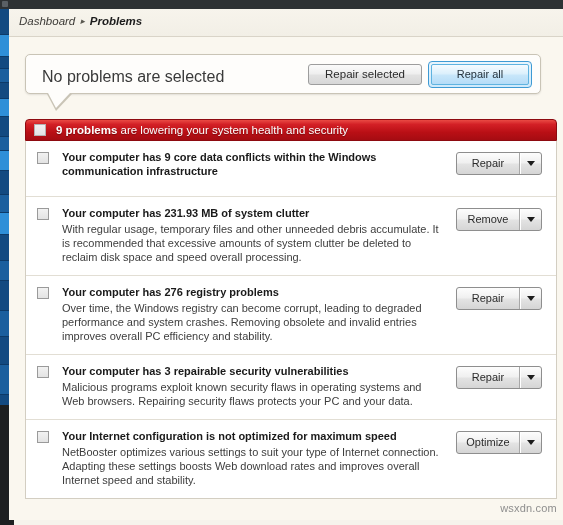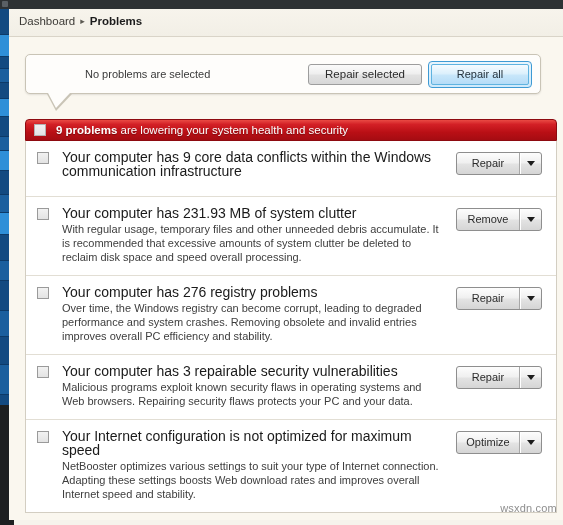--- a/index.html
+++ b/index.html
@@ -79,20 +79,21 @@
     border-bottom: 1px solid #d9d4c8;
     box-sizing: border-box;
   }
   .breadcrumb {
     position: absolute;
     left: 10px; top: 6px;
     display: flex;
     align-items: center;
     gap: 5px;
     font-size: 11.5px;
+    font-style: italic;
   }
   .bc-link {
     color: #3c3a36;
     cursor: pointer;
   }
   .bc-sep {
     color: #5a5850;
     font-size: 9px;
     line-height: 1;
     position: relative;
@@ -115,23 +116,22 @@
     height: 40px;
     background: #fefdfb;
     border: 1px solid #c9c4b6;
     border-radius: 5px;
     box-sizing: border-box;
     box-shadow: 0 1px 2px rgba(0,0,0,0.10);
   }
   .callout-text {
     position: absolute;
     left: 16px; top: 13px;
-    font-size: 11px;
+    font-size: 16px;
     color: #3a3a3a;
-    margin-left: 43px;
   }
   .callout-tail-outer {
     position: absolute;
     left: 22px; top: 40px;
     width: 0; height: 0;
     border-left: 9px solid transparent;
     border-right: 16px solid transparent;
     border-top: 17px solid #c9c4b6;
   }
   .callout-tail-inner {
@@ -242,22 +242,22 @@
     width: 25px;
     flex: none;
     padding-top: 2px;
   }
   .problem-body {
     flex: 1;
     padding-right: 8px;
     min-width: 0;
   }
   .problem-title {
-    font-size: 14px;
-    font-weight: normal;
+    font-size: 11px;
+    font-weight: bold;
     color: #1a1a1a;
     line-height: 14px;
     margin-bottom: 2px;
     max-width: 382px;
   }
   .problem-desc {
     font-size: 11px;
     color: #3d3d3d;
     line-height: 14px;
     max-width: 382px;

